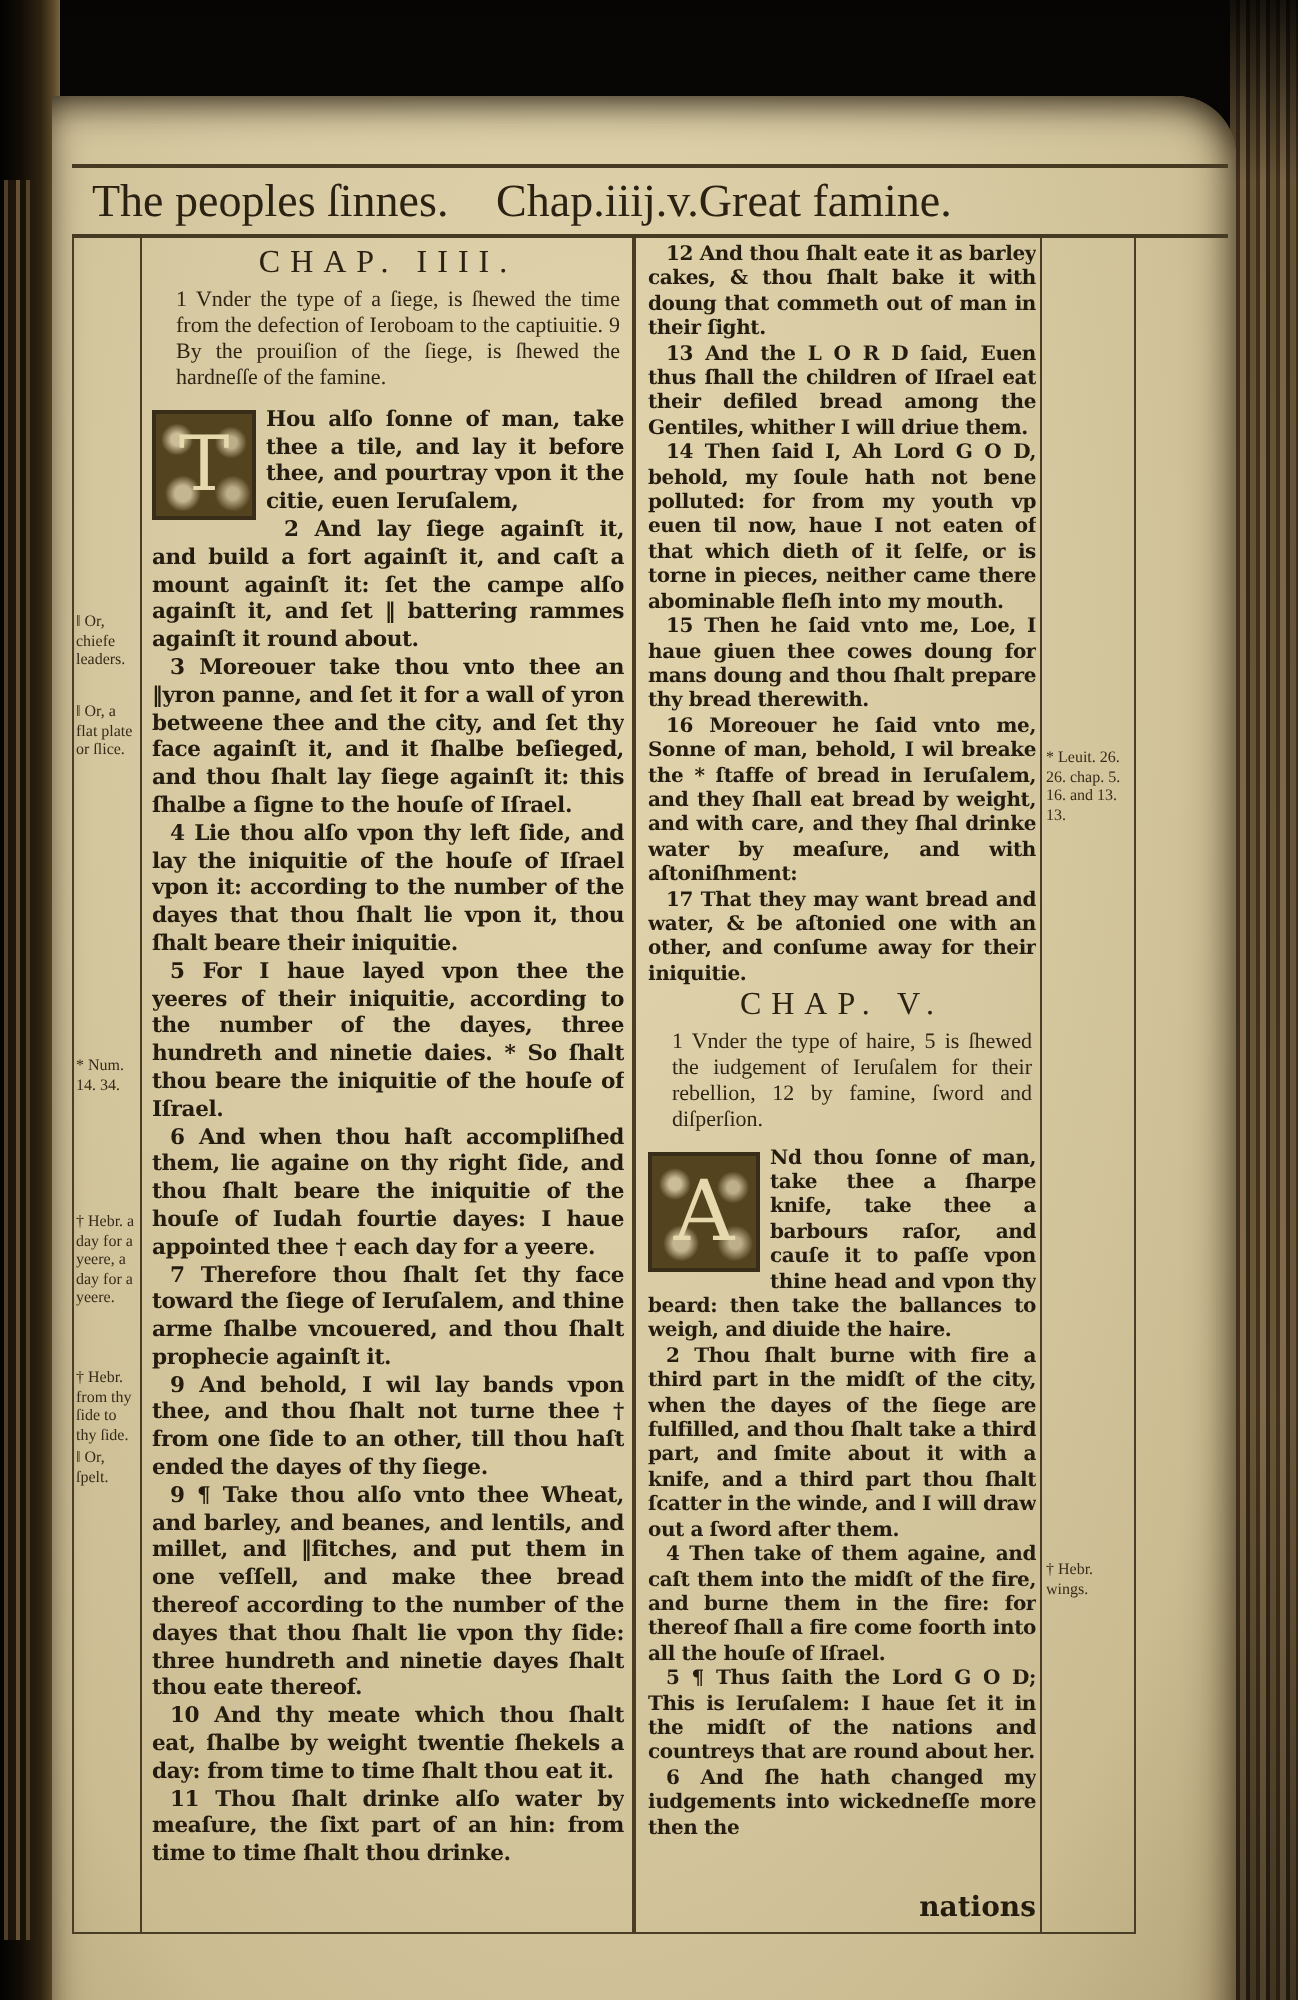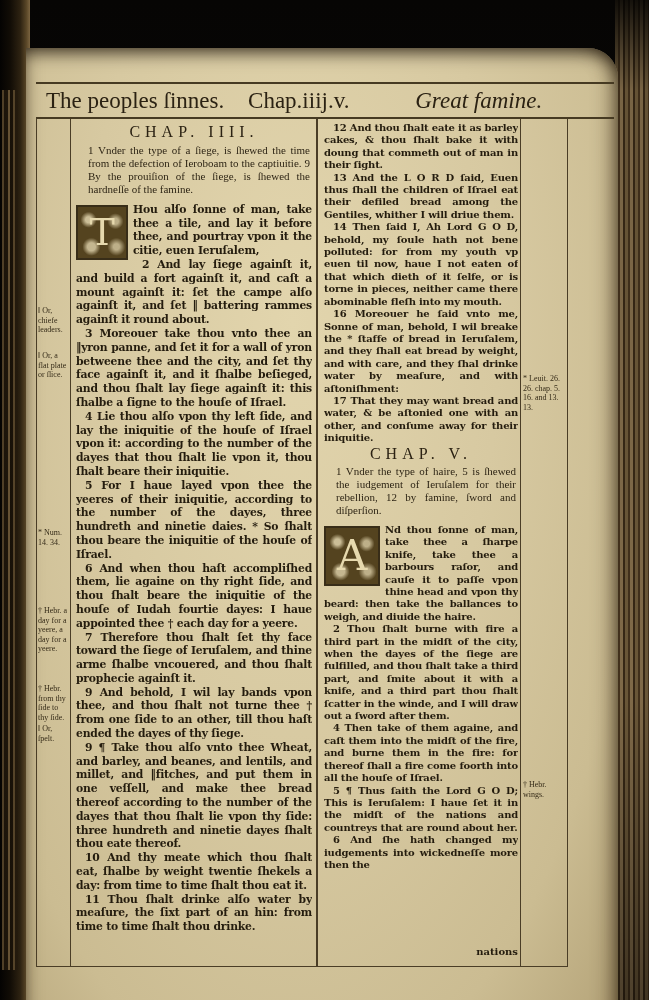--- a/index.html
+++ b/index.html
@@ -20,21 +20,21 @@
   .page{position:absolute;left:26px;top:20px;width:592px;height:980px;
     border-radius:0 30px 0 0;
     background:radial-gradient(ellipse at 45% 28%,#e2d5ad 0%,#d7c9a1 45%,#cbbc92 78%,#b3a277 100%);
     box-shadow:inset 0 14px 18px -10px rgba(20,12,4,.75),inset -14px 0 22px -12px rgba(40,25,8,.8),inset 10px 0 18px -12px rgba(40,25,8,.6);margin-top:28px;}
   
   .header{position:absolute;left:10px;top:34px;width:578px;height:37px;
     border-top:2px solid #463a22;border-bottom:2px solid #463a22;
     display:grid;grid-template-columns:1fr auto 1.25fr;align-items:center;
     font-family:"Liberation Serif",serif;font-size:23px;color:#2b2213;padding:0 2px;box-sizing:border-box;}
   .header .h-left{padding-left:8px;}
-  .header .h-right{text-align:center;padding-right:4px;font-style:italic;}
+  .header .h-right{text-align:left;padding-right:4px;}
   
   .rule-v{position:absolute;top:71px;width:1px;height:848px;background:#4a3d26;}
   .rule-h-bottom{position:absolute;left:10px;top:918px;width:531px;height:1px;background:#4a3d26;}
   
   .col{position:absolute;top:74px;height:842px;overflow:hidden;color:#241c0e;text-align:justify;}
   .col-left{left:50px;width:236px;font-size:10.8px;line-height:13.8px;letter-spacing:-.2px;font-weight:700;}
   .col-right{left:298px;width:194px;font-size:10px;line-height:12.4px;letter-spacing:-.2px;font-weight:700;}
   .chap-title{font-family:"Liberation Serif",serif;font-weight:400;font-size:16px;letter-spacing:5px;
     text-align:center;margin:3px 0 5px;color:#2b2213;}
   .argument{font-family:"Liberation Serif",serif;font-weight:400;font-size:11px;line-height:13px;
@@ -44,21 +44,21 @@
   .dropcap{float:left;width:52px;height:55px;margin:2px 5px 1px 0;border:2px solid #382d18;box-sizing:border-box;
     background:
       radial-gradient(circle at 22% 25%,rgba(224,211,172,.85) 3px,rgba(224,211,172,0) 8px),
       radial-gradient(circle at 78% 28%,rgba(224,211,172,.75) 3px,rgba(224,211,172,0) 8px),
       radial-gradient(circle at 28% 78%,rgba(224,211,172,.8) 4px,rgba(224,211,172,0) 9px),
       radial-gradient(circle at 80% 78%,rgba(224,211,172,.75) 3px,rgba(224,211,172,0) 9px),
       #54431f;
     color:#e6d9ae;font:400 38px/51px "DejaVu Serif",serif;text-align:center;text-indent:0;}
   .dropcap-a{width:56px;height:60px;font-size:42px;line-height:56px;}
   .catchword{position:absolute;left:298px;top:898px;width:194px;text-align:right;
-    font-size:10px;font-weight:700;color:#241c0e;}
+    font-size:14px;font-weight:700;color:#241c0e;}
   
   .mnote{position:absolute;font-family:"Liberation Serif",serif;
     font-size:8px;line-height:9.5px;color:#352b18;text-align:left;}
   .mnote-l{left:12px;width:30px;}
   .mnote-r{left:497px;width:42px;}
 </style>
 </head>
 <body>
 
 <div class="photo">
@@ -99,20 +99,21 @@
           <p class="verse">11 Thou ſhalt drinke alſo water by meaſure, the ſixt part of an hin: from time to time ſhalt thou drinke.</p>
         </div>
     </div>
 
     <div class="col col-right">
       <div>
 
       <p class="verse">12 And thou ſhalt eate it as barley cakes, &amp; thou ſhalt bake it with doung that commeth out of man in their ſight.</p>
           <p class="verse">13 And the L O R D ſaid, Euen thus ſhall the children of Iſrael eat their defiled bread among the Gentiles, whither I will driue them.</p>
           <p class="verse">14 Then ſaid I, Ah Lord G O D, behold, my ſoule hath not bene polluted: for from my youth vp euen til now, haue I not eaten of that which dieth of it ſelfe, or is torne in pieces, neither came there abominable fleſh into my mouth.</p>
+          <p class="verse">15 Then he ſaid vnto me, Loe, I haue giuen thee cowes doung for mans doung and thou ſhalt prepare thy bread therewith.</p>
           <p class="verse">16 Moreouer he ſaid vnto me, Sonne of man, behold, I wil breake the * ſtaffe of bread in Ieruſalem, and they ſhall eat bread by weight, and with care, and they ſhal drinke water by meaſure, and with aſtoniſhment:</p>
           <p class="verse">17 That they may want bread and water, &amp; be aſtonied one with an other, and conſume away for their iniquitie.</p>
         </div>
       <div class="chap-title">CHAP. V.</div>
       <p class="argument">1 Vnder the type of haire, 5 is ſhewed the iudgement of Ieruſalem for their rebellion, 12 by famine, ſword and diſperſion.</p>
       <p class="verse first-verse"><span class="dropcap dropcap-a">A</span><span>Nd thou ſonne of man, take thee a ſharpe knife, take thee a barbours raſor, and cauſe it to paſſe vpon thine head and vpon thy beard: then take the ballances to weigh, and diuide the haire.</span></p>
       <div>
 
       <p class="verse">2 Thou ſhalt burne with fire a third part in the midſt of the city, when the dayes of the ſiege are fulfilled, and thou ſhalt take a third part, and ſmite about it with a knife, and a third part thou ſhalt ſcatter in the winde, and I will draw out a ſword after them.</p>
           <p class="verse">4 Then take of them againe, and caſt them into the midſt of the fire, and burne them in the fire: for thereof ſhall a fire come foorth into all the houſe of Iſrael.</p>

